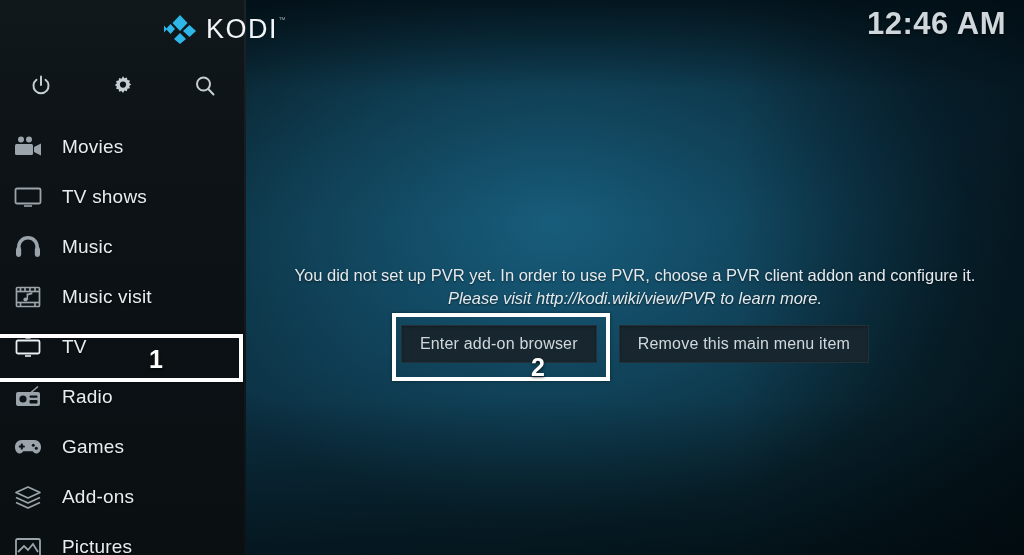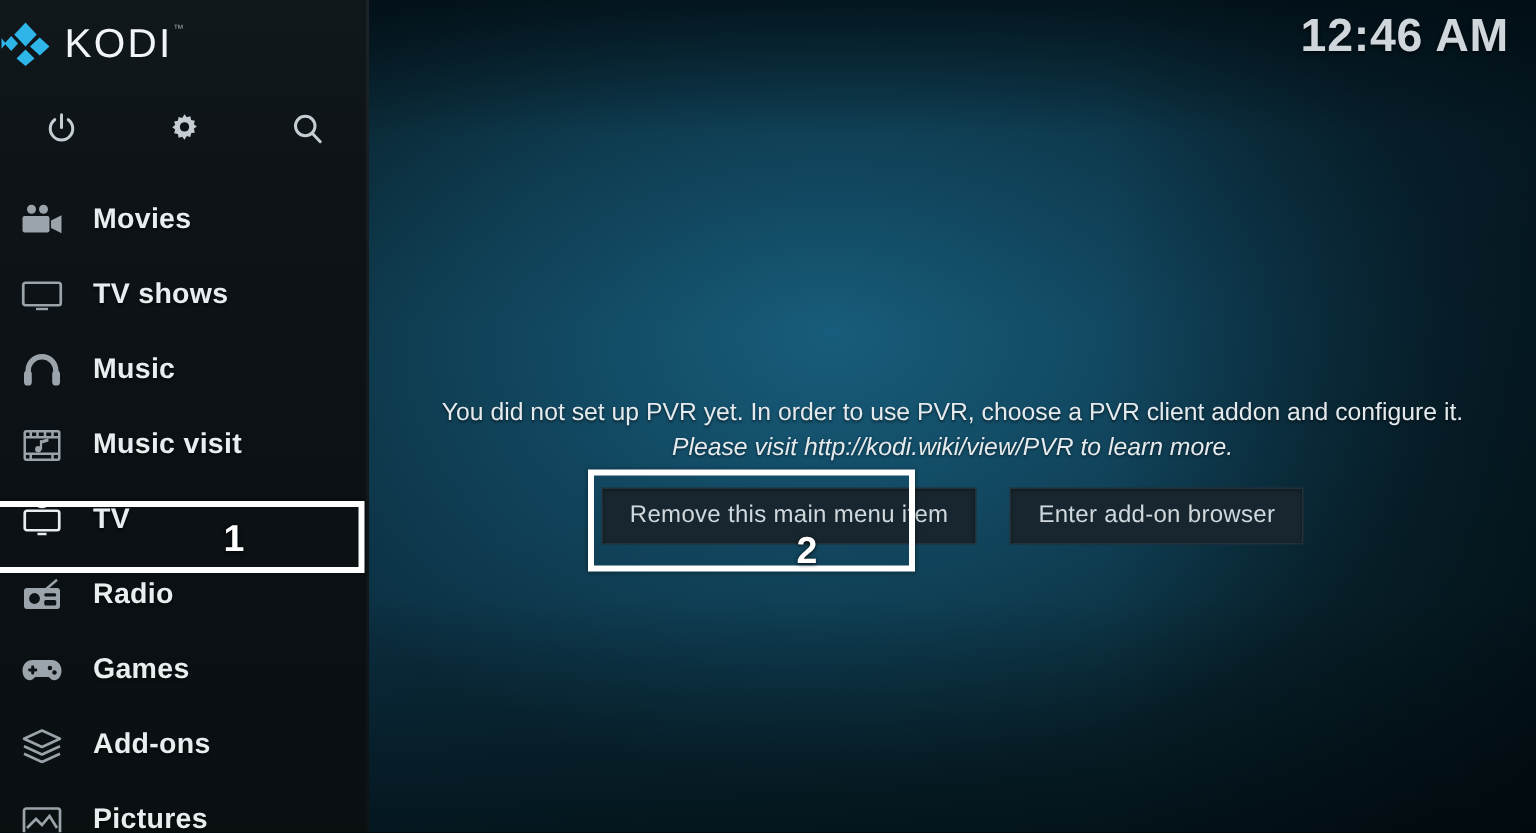--- a/index.html
+++ b/index.html
@@ -30,21 +30,21 @@
     z-index:5;
   }
   #sidebar-edge {
     position:absolute; left:244px; top:0; width:2px; height:555px;
     background:linear-gradient(to bottom, rgba(255,255,255,0.05), rgba(255,255,255,0.015));
     z-index:6;
   }
 
   #logo-area {
     position:absolute; left:0; top:0; width:278px; height:58px;
-    display:flex; align-items:center; justify-content:flex-start; gap:9px;
+    display:flex; align-items:center; justify-content:flex-end; gap:9px;
   }
   #logo-mark { width:34px; height:30px; position:relative; }
   #logo-text {
     color:#f2f5f7; font-size:27px; letter-spacing:1.5px; font-weight:400;
     position:relative;
   }
   #logo-tm {
     position:absolute; right:-9px; top:2px; font-size:7px; color:#9aa4aa;
   }
 
@@ -60,21 +60,21 @@
   #menu { position:absolute; left:0; top:122px; width:246px; }
   .menu-item {
     position:relative; height:50px; display:flex; align-items:center;
     padding-left:12px; gap:18px;
   }
   .menu-icon {
     width:32px; height:32px; display:flex; align-items:center; justify-content:center;
     flex:0 0 32px;
   }
   .menu-label {
-    color:#e8edf0; font-size:19px; font-weight:700; letter-spacing:0.2px;
+    color:#e8edf0; font-size:19px; font-weight:400; letter-spacing:0.2px;
     text-shadow:0 1px 2px rgba(0,0,0,0.6);
   }
 
   
   #clock {
     position:absolute; right:18px; top:6px; z-index:8;
     color:#cfd7dc; font-size:31px; font-weight:700; letter-spacing:0.5px;
     text-shadow:0 1px 3px rgba(0,0,0,0.7);
   }
 
@@ -282,22 +282,22 @@
   </div>
   <div id="sidebar-edge"></div>
 
   <div id="content">
     <div id="message">
       <span>You did not set up PVR yet. In order to use PVR, choose a PVR client addon and configure it.</span>
       <span class="line2">Please visit http://kodi.wiki/view/PVR to learn more.</span>
     </div>
 
     <div id="buttons">
+      <div class="kbtn">Enter add-on browser</div>
       <div class="kbtn">Remove this main menu item</div>
-      <div class="kbtn">Enter add-on browser</div>
     </div>
   </div>
 
   <div class="anno-box" style="left:-4px; top:334px; width:247px; height:48px;"></div>
   <div class="anno-num" style="left:149px; top:345px;">1</div>
 
   <div class="anno-box" style="left:392px; top:313px; width:218px; height:68px;"></div>
   <div class="anno-num" style="left:531px; top:353px;">2</div>
 
 </div>

